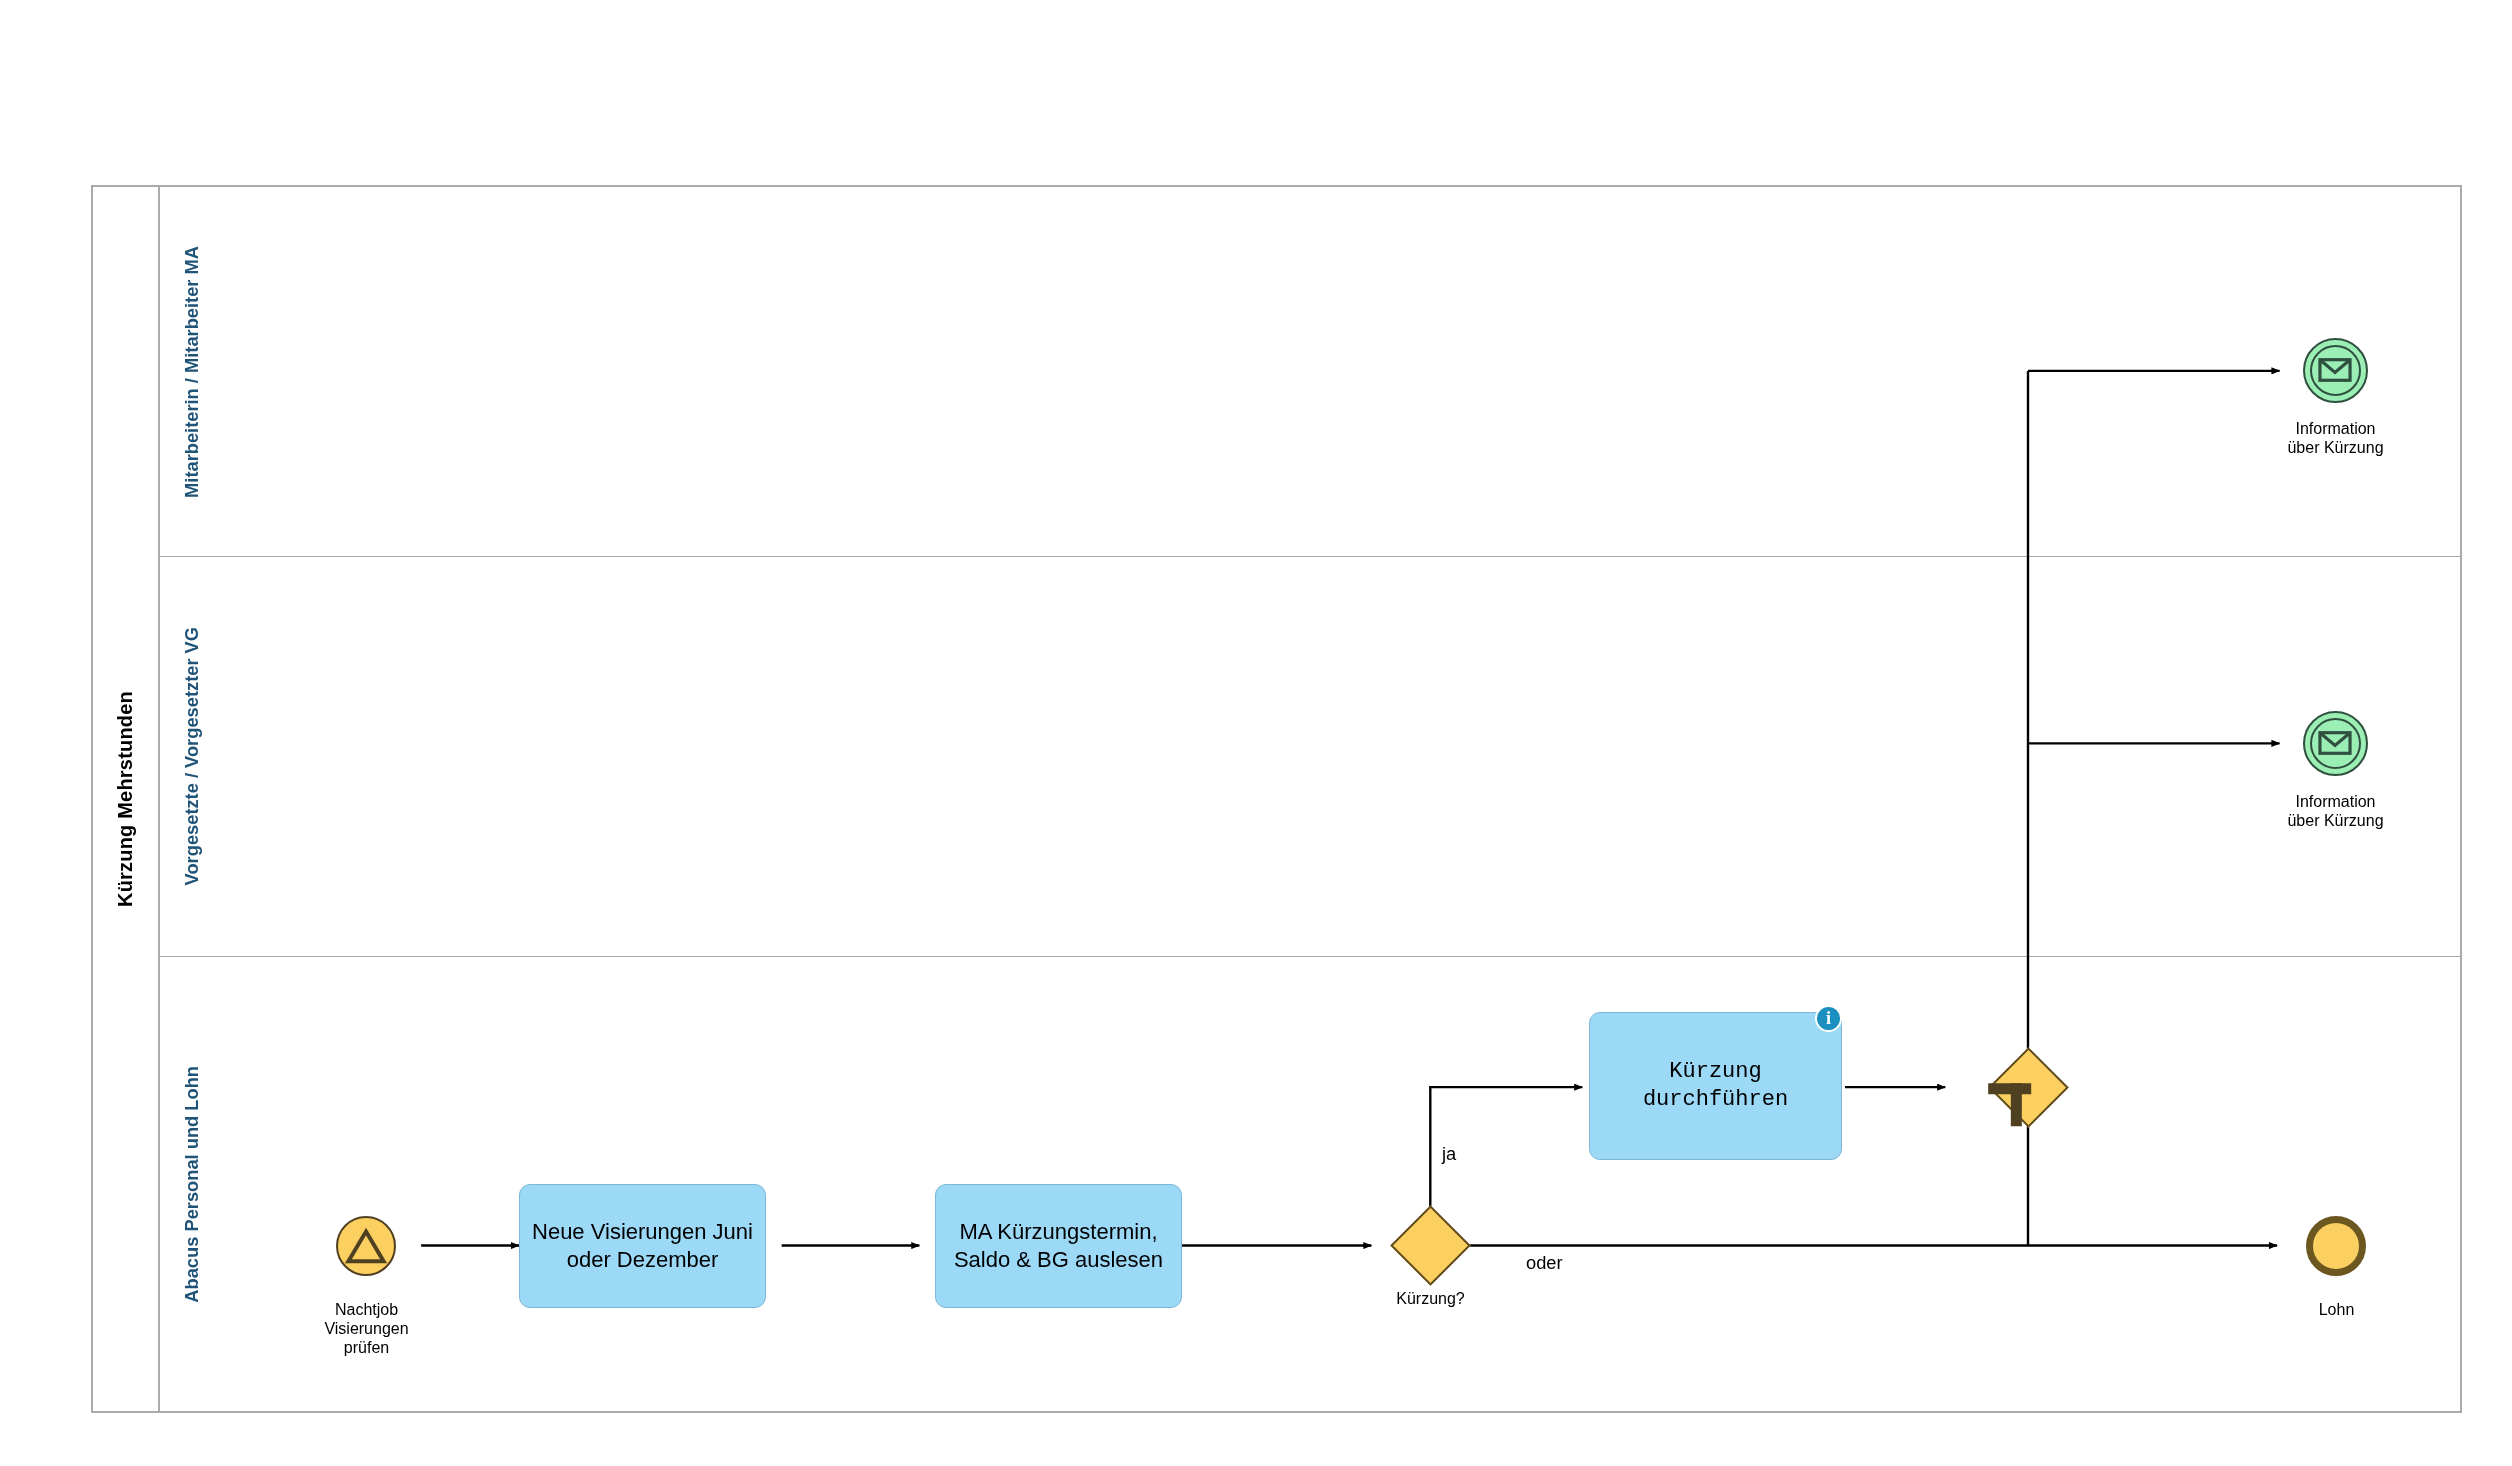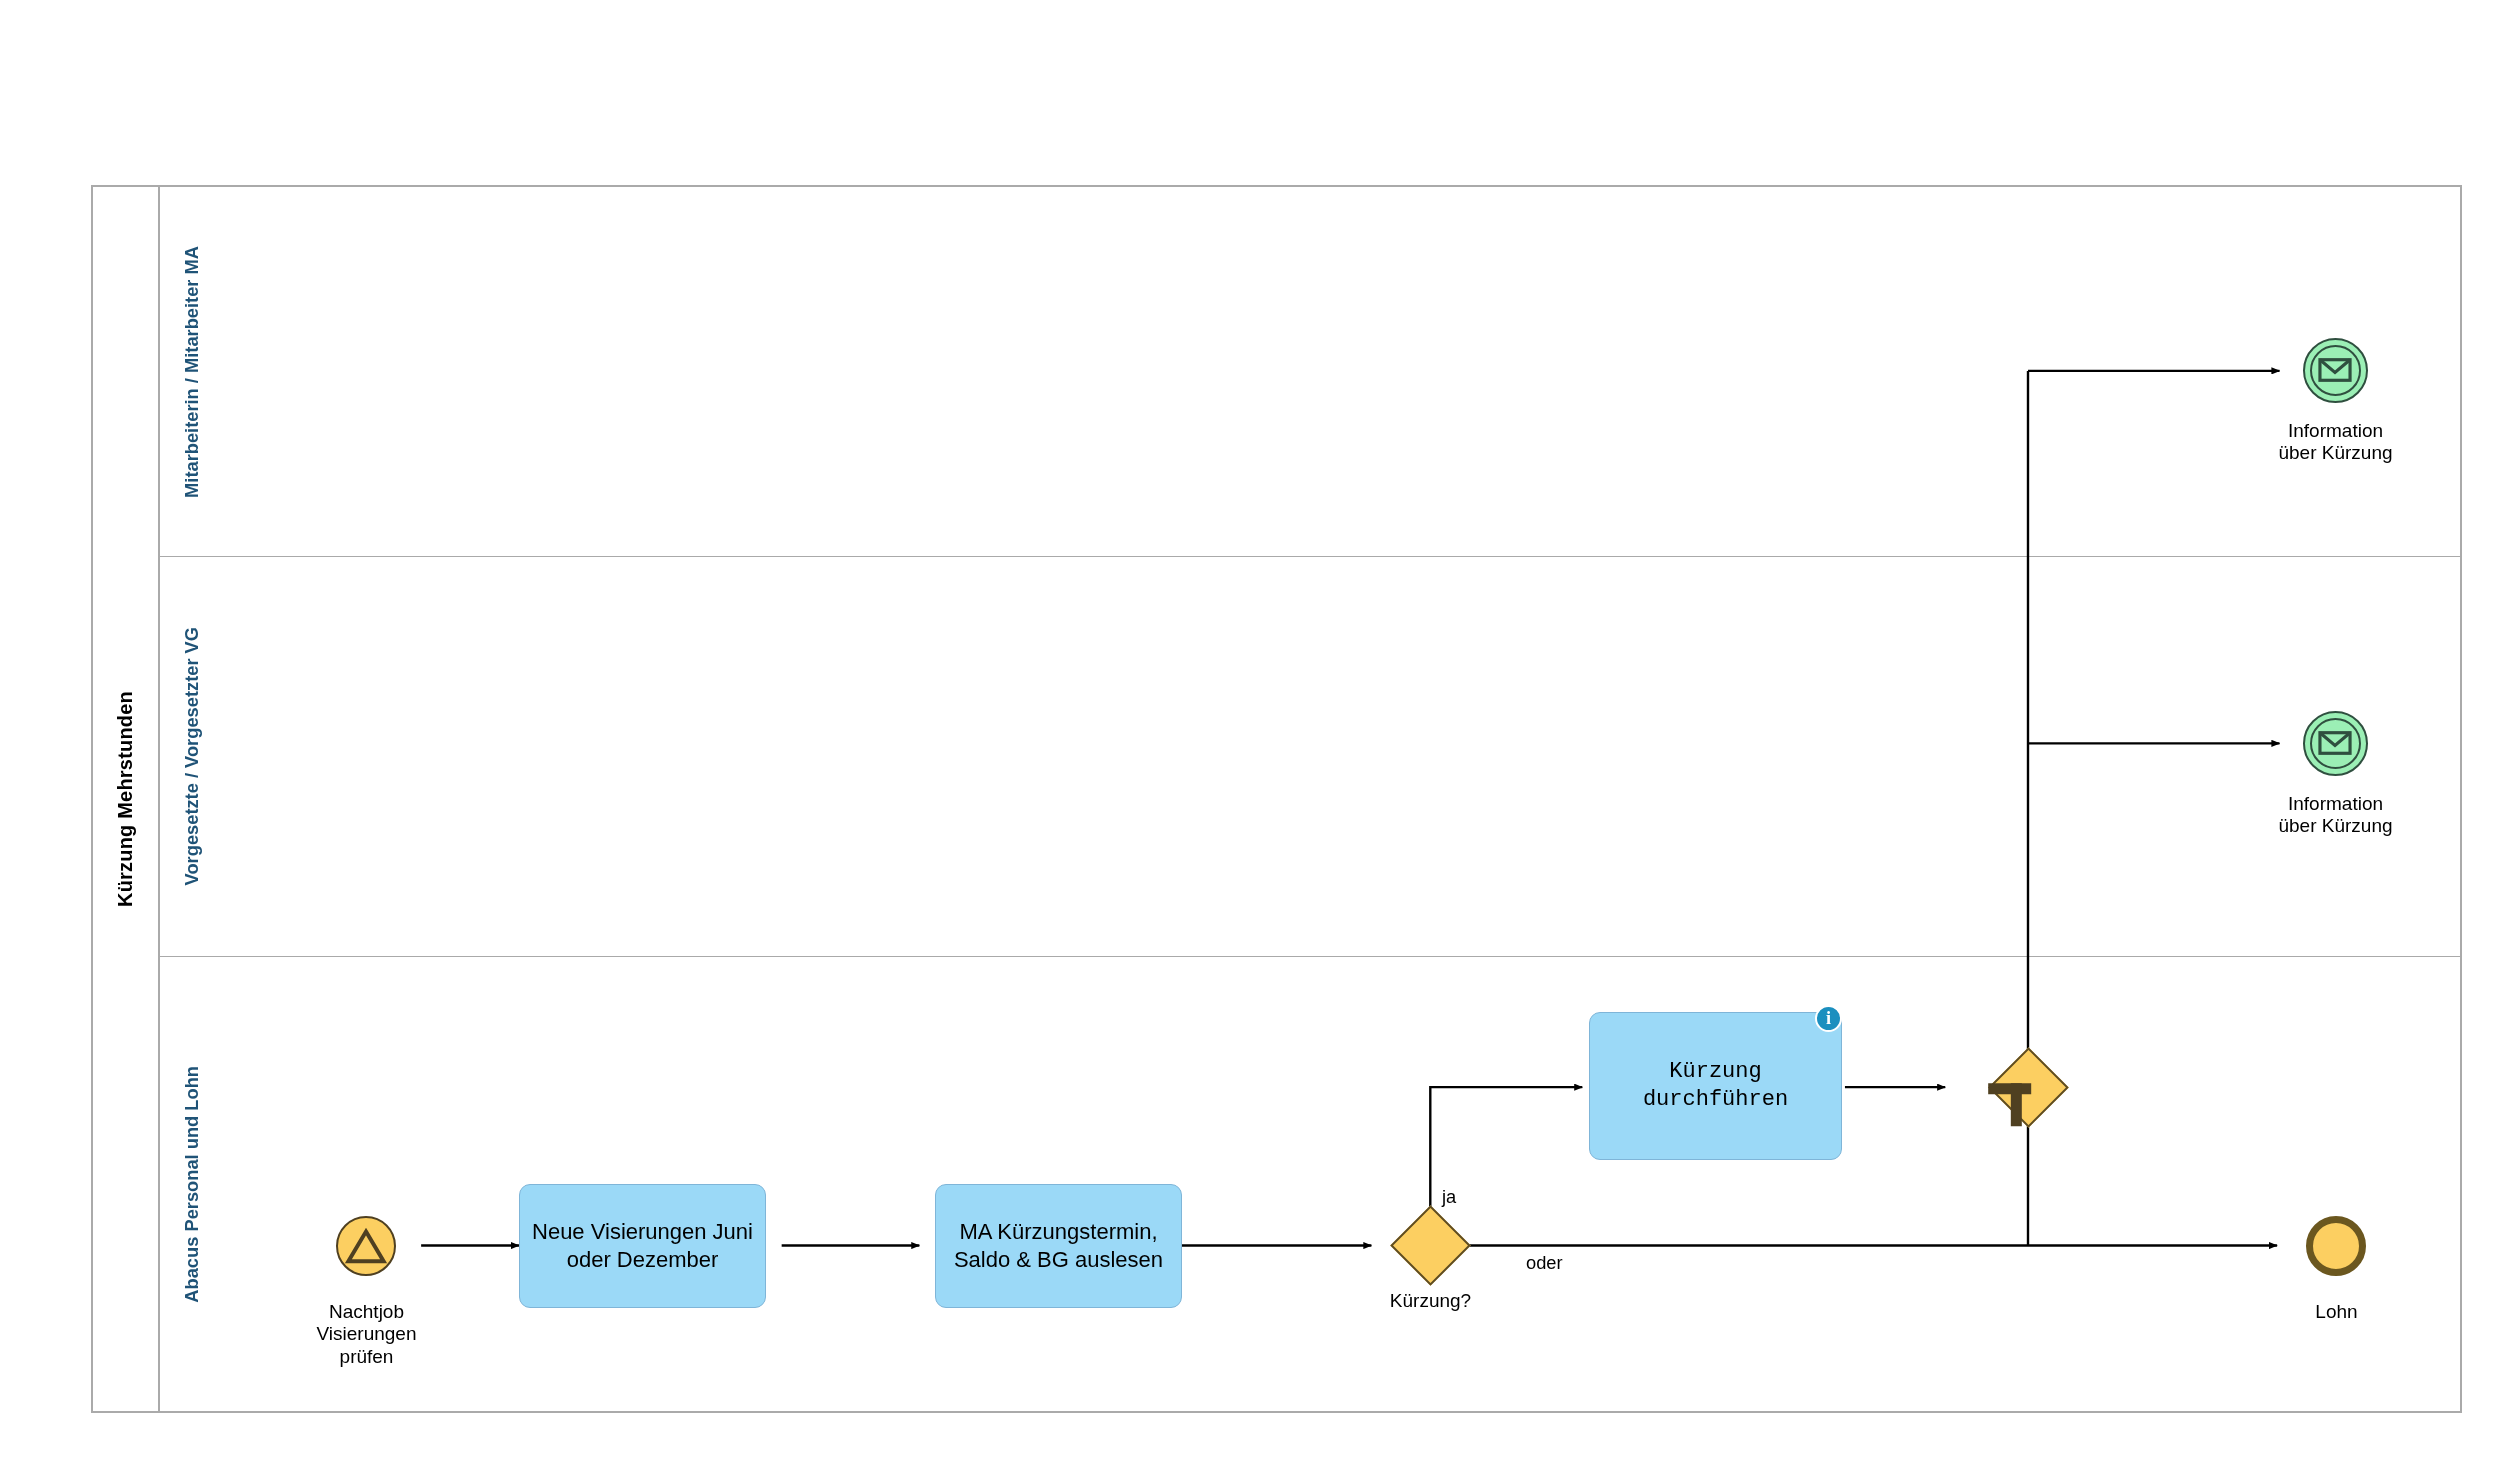--- a/index.html
+++ b/index.html
@@ -161,21 +161,21 @@
     top: 4.8px;
     width: 51px;
     height: 51px;
     border-radius: 50%;
     border: 2.4px solid #2F4F3F;
     box-sizing: border-box;
   }
   .evt-label {
     position: absolute;
     text-align: center;
-    font-size: 19px;
+    font-size: 16px;
     color: #000000;
     line-height: 1.18;
     white-space: pre-line;
   }
 
   
   .gw {
     position: absolute;
     width: 57px;
     height: 57px;
@@ -279,21 +279,21 @@
     <div class="task" style="left:935px; top:1184px; width:247px; height:124px;">
       <span>MA Kürzungstermin, Saldo &amp; BG auslesen</span>
     </div>
 
     <div class="task" style="left:519px; top:1184px; width:247px; height:124px;">
       <span>Neue Visierungen Juni oder Dezember</span>
     </div>
 
     <div class="gw" style="left:1402px; top:1217px;"></div>
     <div class="evt-label" style="left:1351px; top:1290px; width:159px;text-align:center;">Kürzung?</div>
-    <div class="flow-label" style="left:1442px; top:1186px;">ja</div>
+    <div class="flow-label" style="left:1442px; top:1143px;">ja</div>
     <div class="flow-label" style="left:1526px; top:1252px;">oder</div>
 
     <div class="task" style="left:1589px; top:1012px; width:253px; height:148px;font-family:Liberation Mono, monospace;">
       <span>Kürzung durchführen</span>
     </div>
     <div class="info-badge" style="left:1815px; top:1005px;">i</div>
 
     <div class="gw" style="left:2000px; top:1059px;">
       <div class="gw-plus-h" style="transform: rotate(-45deg); transform-origin: 29px 29px;"></div>
       <div class="gw-plus-v" style="transform: rotate(-45deg); transform-origin: 29px 29px;"></div>

